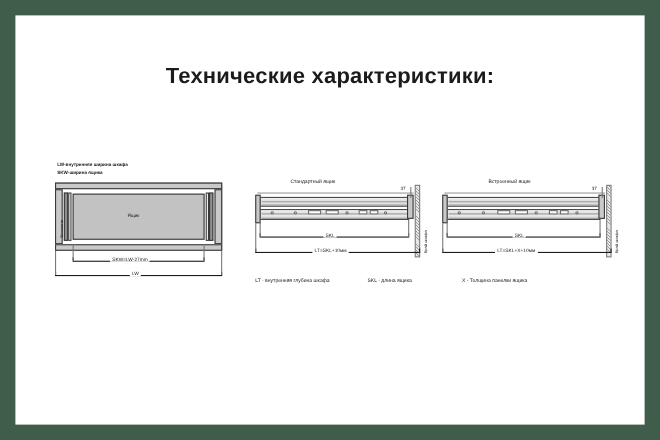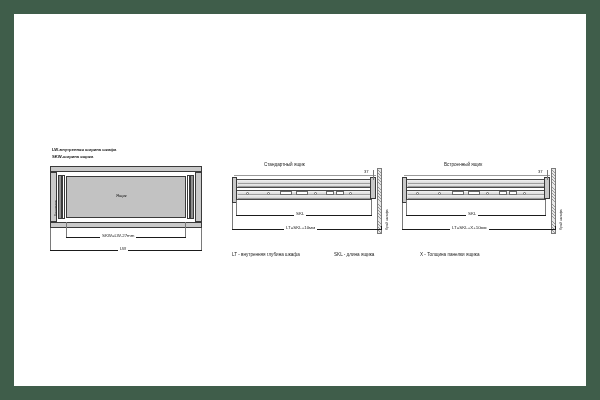--- a/index.html
+++ b/index.html
@@ -82,20 +82,21 @@
     font-size:4.6px;
     color:#1b1b1b;
     white-space:nowrap;
   }
 </style>
 </head>
 <body style="background: rgb(63, 93, 74);">
 
 <div class="slide">
 
+  <div class="title">Технические характеристики:</div>
 
   <div class="panel" style="left:30px;top:130px;width:165px;height:120px;">
 
     <div class="lbl b" style="left:8px;top:4px;">LW-внутренняя ширина шкафа</div>
     <div class="lbl b" style="left:8px;top:11px;">SKW-ширина ящика</div>
 
     <div class="box fillwhite" style="left:6px;top:22px;width:152px;height:62px;border-color:#2e2e2e;"></div>
 
     <div class="box fillgrey" style="left:6px;top:22px;width:152px;height:6px;"></div>
     <div class="box fillgrey" style="left:6px;top:78px;width:152px;height:6px;"></div>

